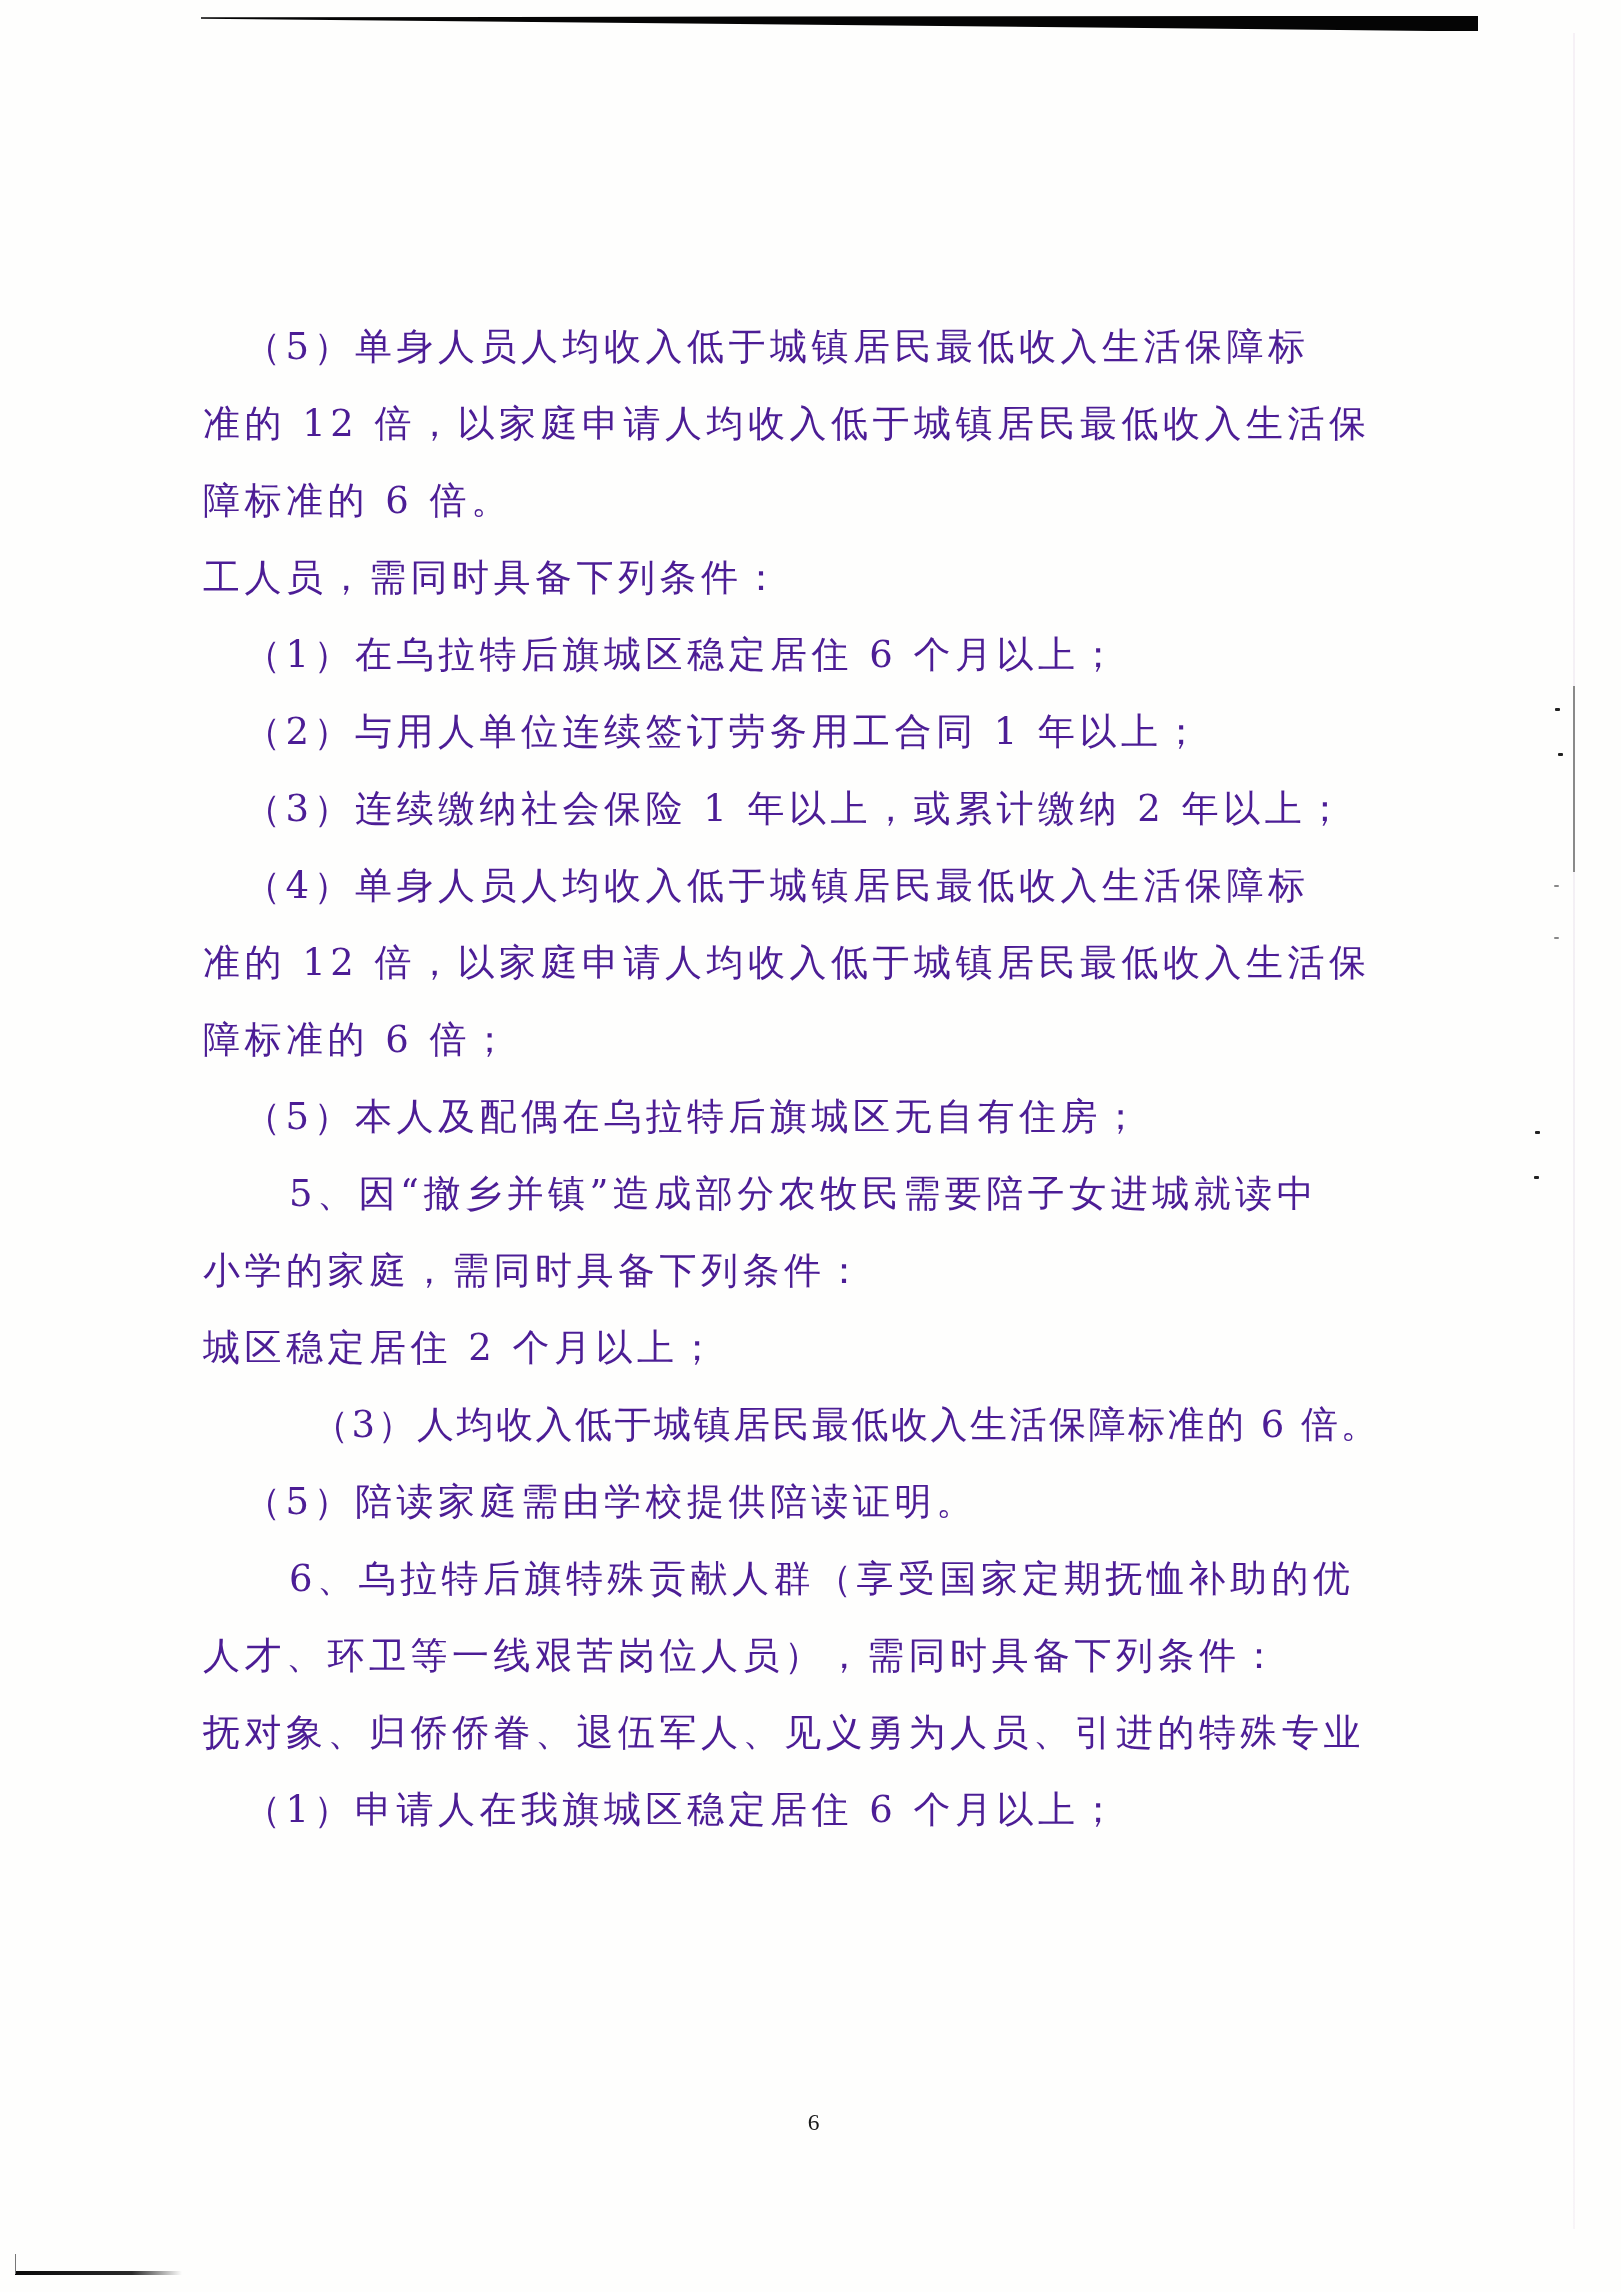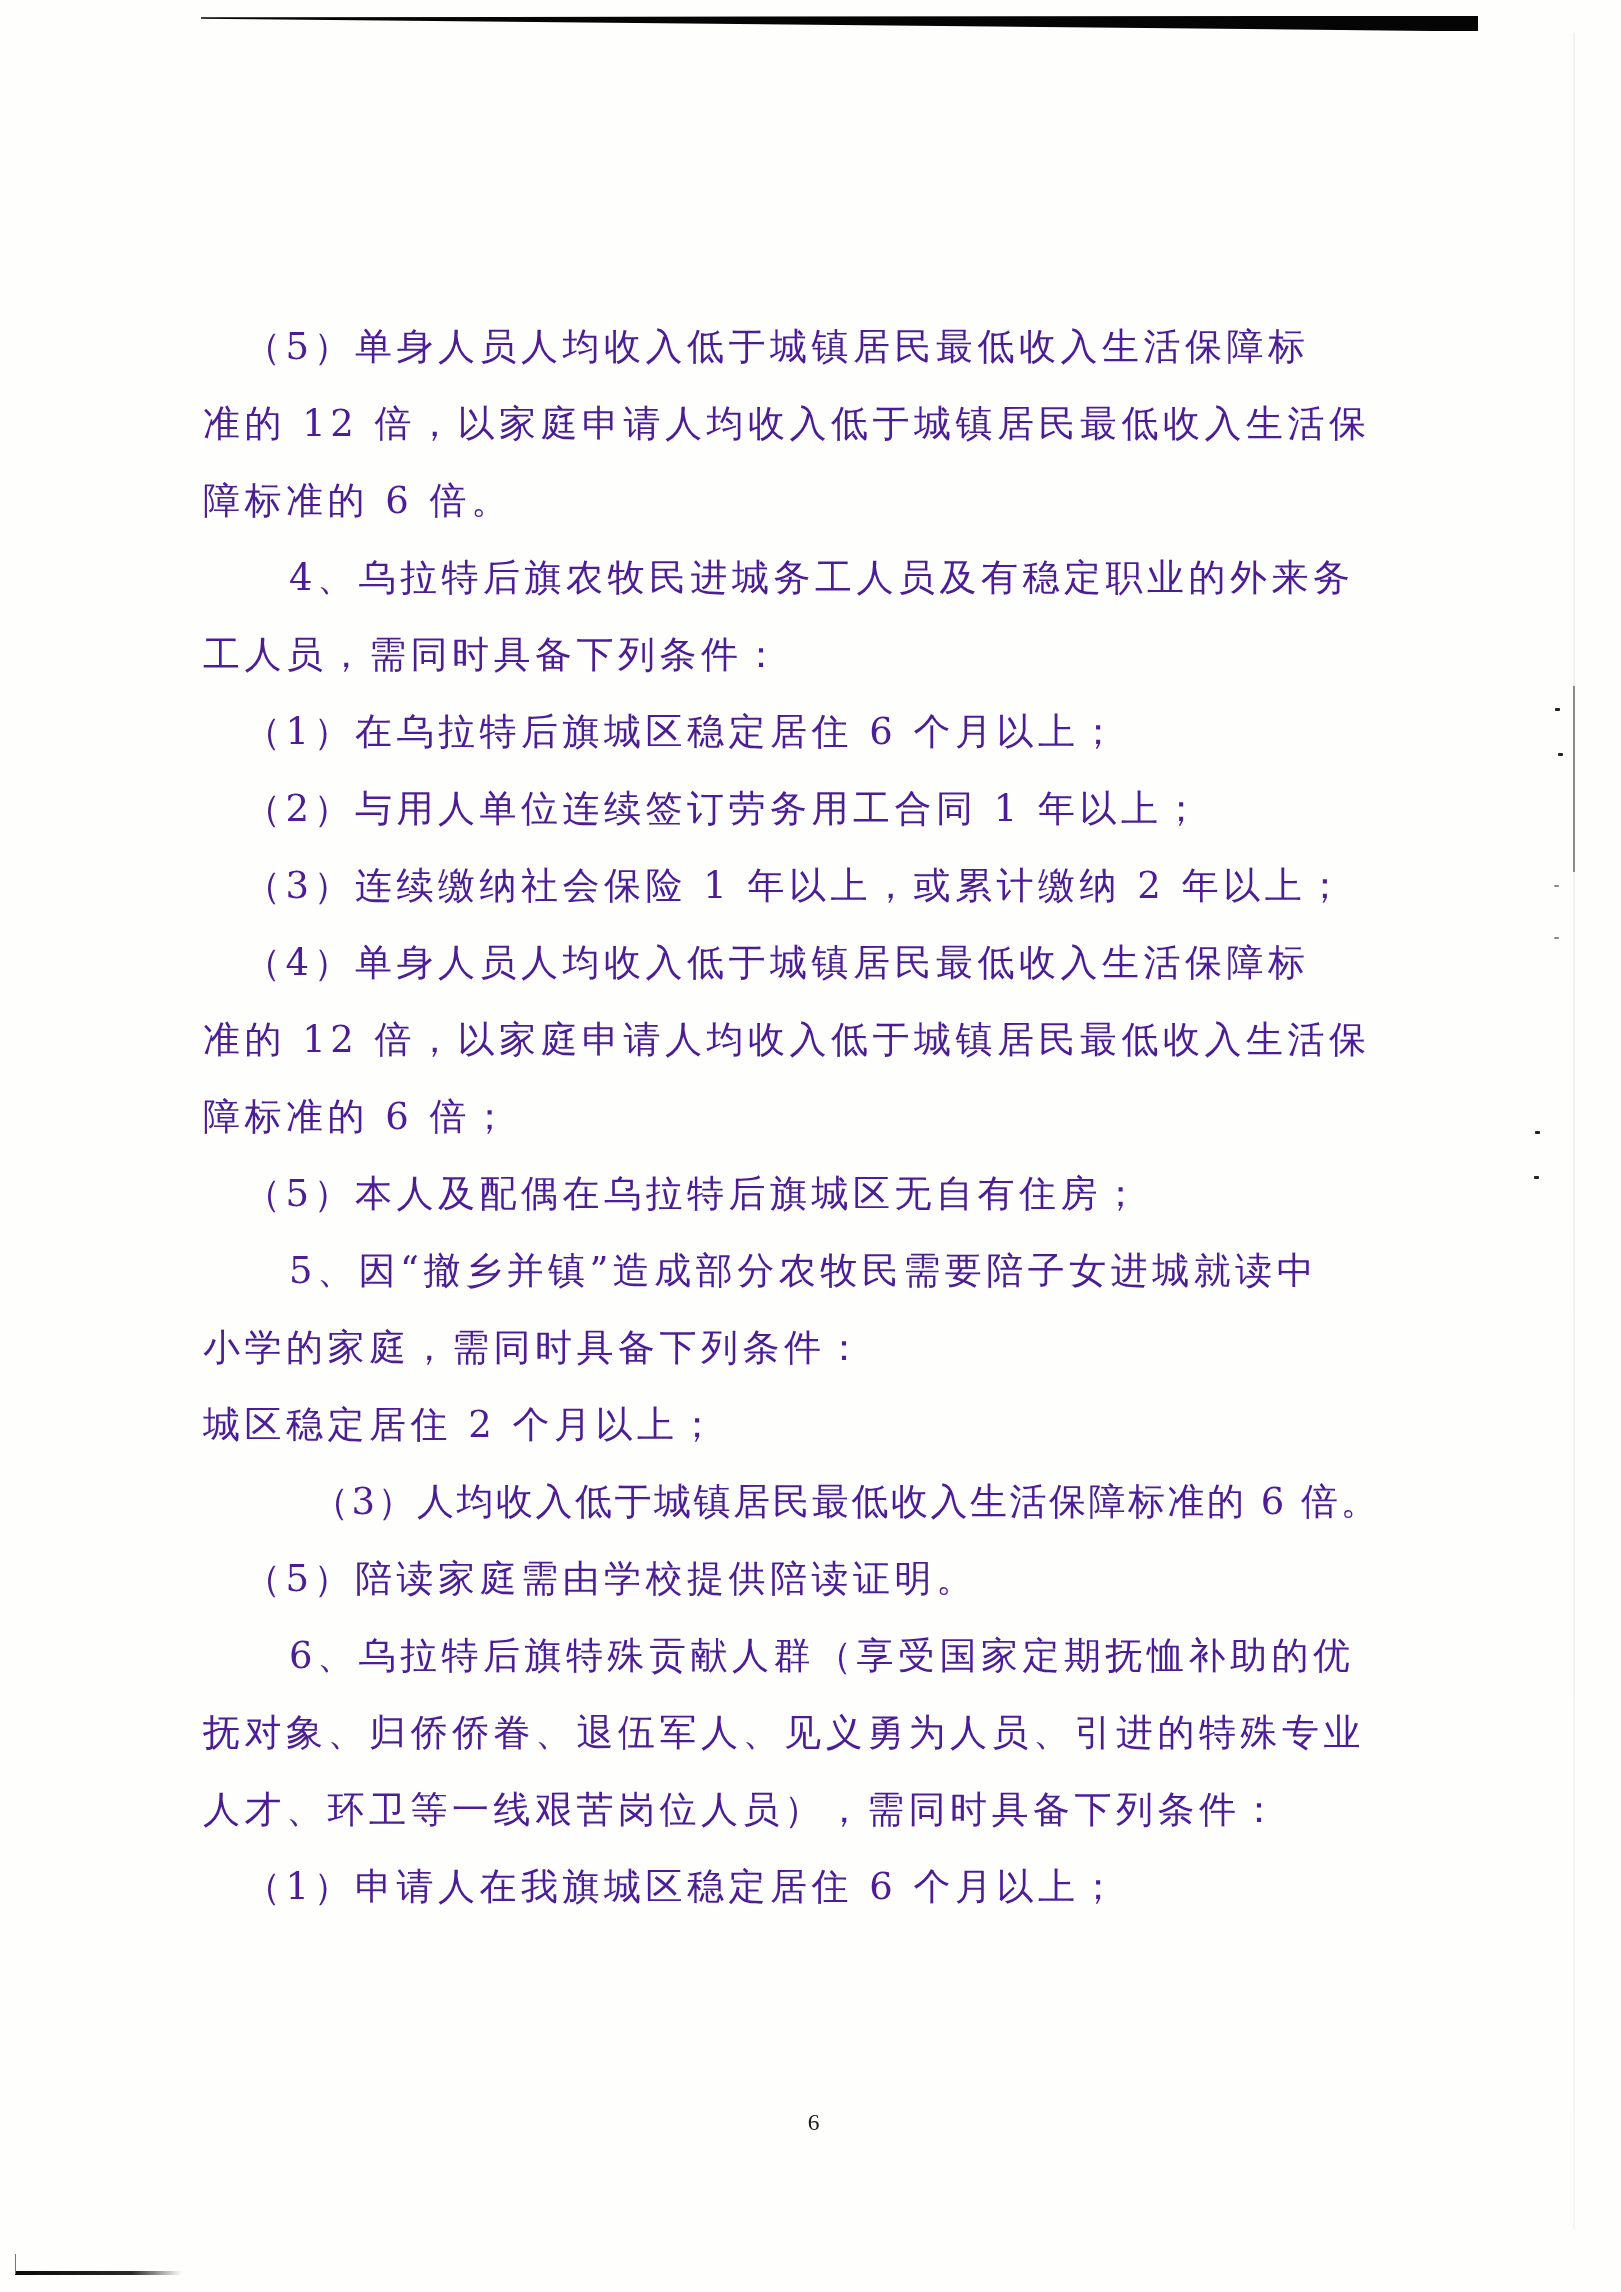--- a/index.html
+++ b/index.html
@@ -125,35 +125,34 @@
   <div class="speck" style="left:1558px;top:753px;"></div>
   <div class="speck light" style="left:1554px;top:885px;"></div>
   <div class="speck light" style="left:1554px;top:937px;"></div>
   <div class="speck" style="left:1535px;top:1131px;"></div>
   <div class="speck" style="left:1534px;top:1176px;"></div>
 
   <div class="doc">
     <div class="line indent">（5）单身人员人均收入低于城镇居民最低收入生活保障标</div>
     <div class="line">准的 12 倍，以家庭申请人均收入低于城镇居民最低收入生活保</div>
     <div class="line">障标准的 6 倍。</div>
-    <div class="line indent2">4、乌拉特后旗农牧民进城务工人员及有稳定职业的外来务</div>
     <div class="line">工人员，需同时具备下列条件：</div>
     <div class="line indent">（1）在乌拉特后旗城区稳定居住 6 个月以上；</div>
     <div class="line indent">（2）与用人单位连续签订劳务用工合同 1 年以上；</div>
     <div class="line indent">（3）连续缴纳社会保险 1 年以上，或累计缴纳 2 年以上；</div>
     <div class="line indent">（4）单身人员人均收入低于城镇居民最低收入生活保障标</div>
     <div class="line">准的 12 倍，以家庭申请人均收入低于城镇居民最低收入生活保</div>
     <div class="line">障标准的 6 倍；</div>
     <div class="line indent">（5）本人及配偶在乌拉特后旗城区无自有住房；</div>
     <div class="line indent2">5、因“撤乡并镇”造成部分农牧民需要陪子女进城就读中</div>
     <div class="line">小学的家庭，需同时具备下列条件：</div>
     <div class="line">城区稳定居住 2 个月以上；</div>
     <div class="line indent tight">（3）人均收入低于城镇居民最低收入生活保障标准的 6 倍。</div>
     <div class="line indent">（5）陪读家庭需由学校提供陪读证明。</div>
     <div class="line indent2">6、乌拉特后旗特殊贡献人群（享受国家定期抚恤补助的优</div>
+    <div class="line">人才、环卫等一线艰苦岗位人员），需同时具备下列条件：</div>
     <div class="line">抚对象、归侨侨眷、退伍军人、见义勇为人员、引进的特殊专业</div>
-    <div class="line">人才、环卫等一线艰苦岗位人员），需同时具备下列条件：</div>
     <div class="line indent">（1）申请人在我旗城区稳定居住 6 个月以上；</div>
   </div>
 
   <div class="page-number">6</div>
 </div>
 
 
 </body></html>

